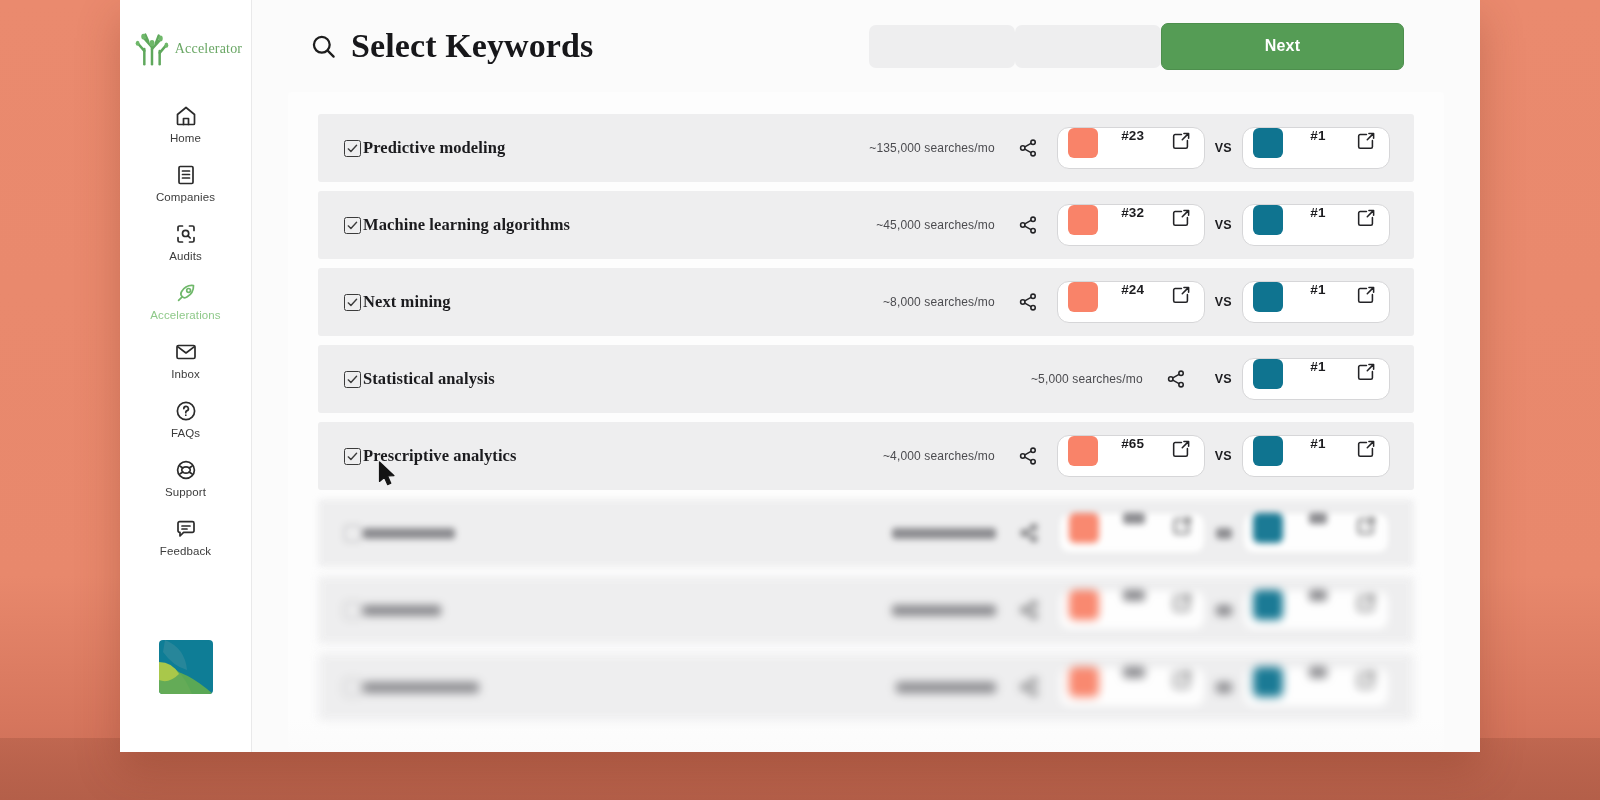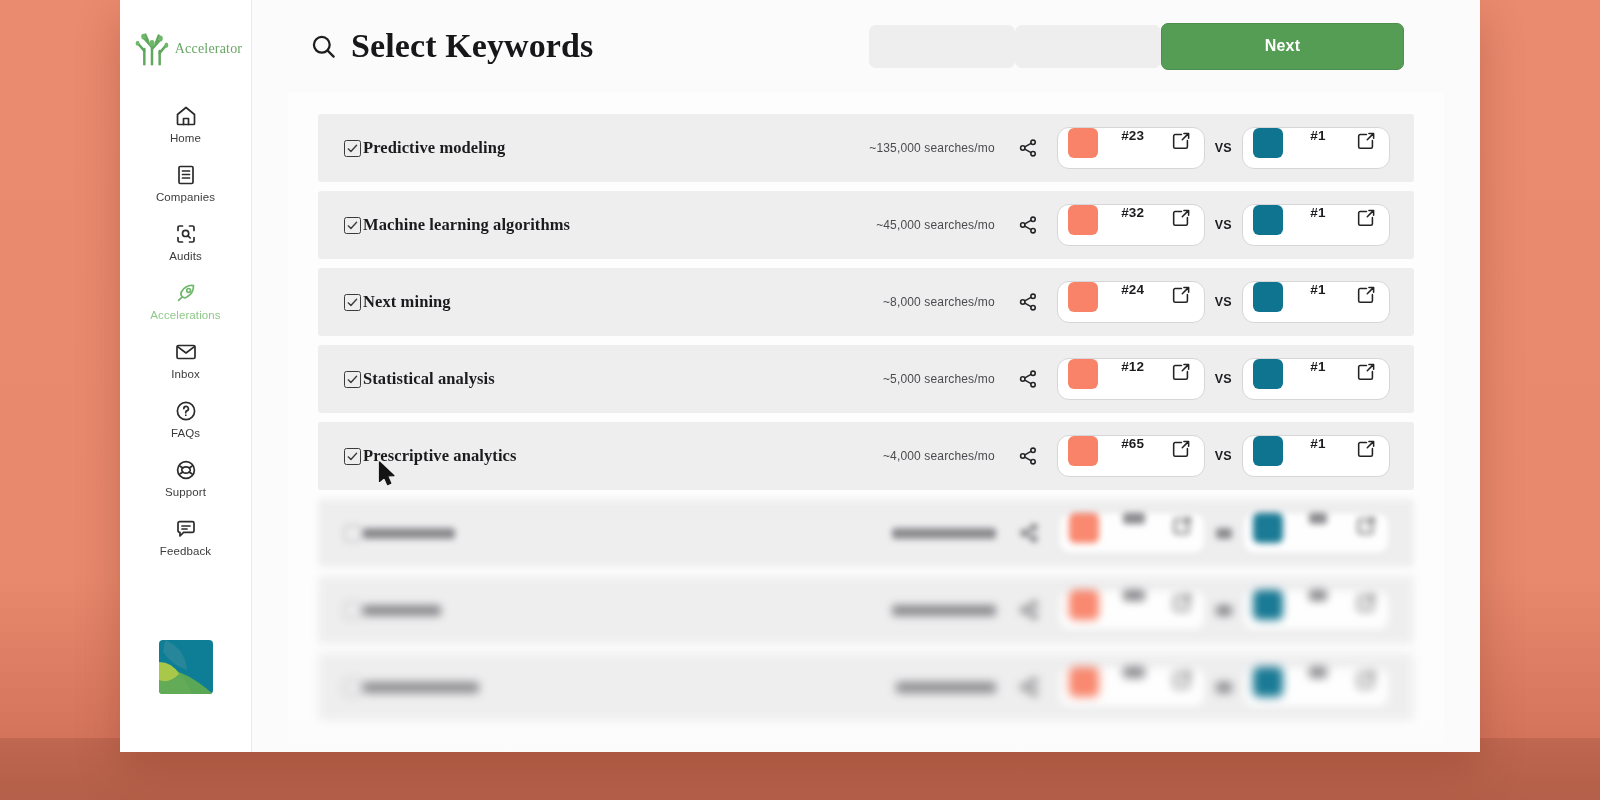--- a/index.html
+++ b/index.html
@@ -487,30 +487,20 @@
         <div class="kw-spacer"></div>
         <span class="kw-volume">~5,000 searches/mo</span>
         <span class="share-btn">
           <svg viewBox="0 0 24 24" fill="none" stroke="currentColor" stroke-width="1.7" stroke-linecap="round" stroke-linejoin="round">
             <circle cx="17.5" cy="5.8" r="2.4"></circle>
               <circle cx="17.5" cy="18.2" r="2.4"></circle>
               <circle cx="6.3" cy="12" r="2.4"></circle>
             <path d="M8.5 10.8 15.3 7M8.5 13.2 15.3 17"></path>
           </svg>
         </span>
-        <div class="rank-pill">
-          <span class="swatch" style="background:#f98369"></span>
-          <span class="rank-num">#12</span>
-          <span class="ext-btn">
-            <svg viewBox="0 0 24 24" fill="none" stroke="currentColor" stroke-width="1.7" stroke-linecap="round" stroke-linejoin="round">
-              <path d="M12.5 5H5.6A1.6 1.6 0 0 0 4 6.6v11.8A1.6 1.6 0 0 0 5.6 20h11.8a1.6 1.6 0 0 0 1.6-1.6V11.6"></path>
-              <path d="M13.4 10.6 20 4M15.2 3.8H20.3V8.9"></path>
-            </svg>
-          </span>
-        </div>
         <span class="vs-label">VS</span>
         <div class="rank-pill">
           <span class="swatch" style="background:#0f7490"></span>
           <span class="rank-num">#1</span>
           <span class="ext-btn">
             <svg viewBox="0 0 24 24" fill="none" stroke="currentColor" stroke-width="1.7" stroke-linecap="round" stroke-linejoin="round">
               <path d="M12.5 5H5.6A1.6 1.6 0 0 0 4 6.6v11.8A1.6 1.6 0 0 0 5.6 20h11.8a1.6 1.6 0 0 0 1.6-1.6V11.6"></path>
               <path d="M13.4 10.6 20 4M15.2 3.8H20.3V8.9"></path>
             </svg>
           </span>

